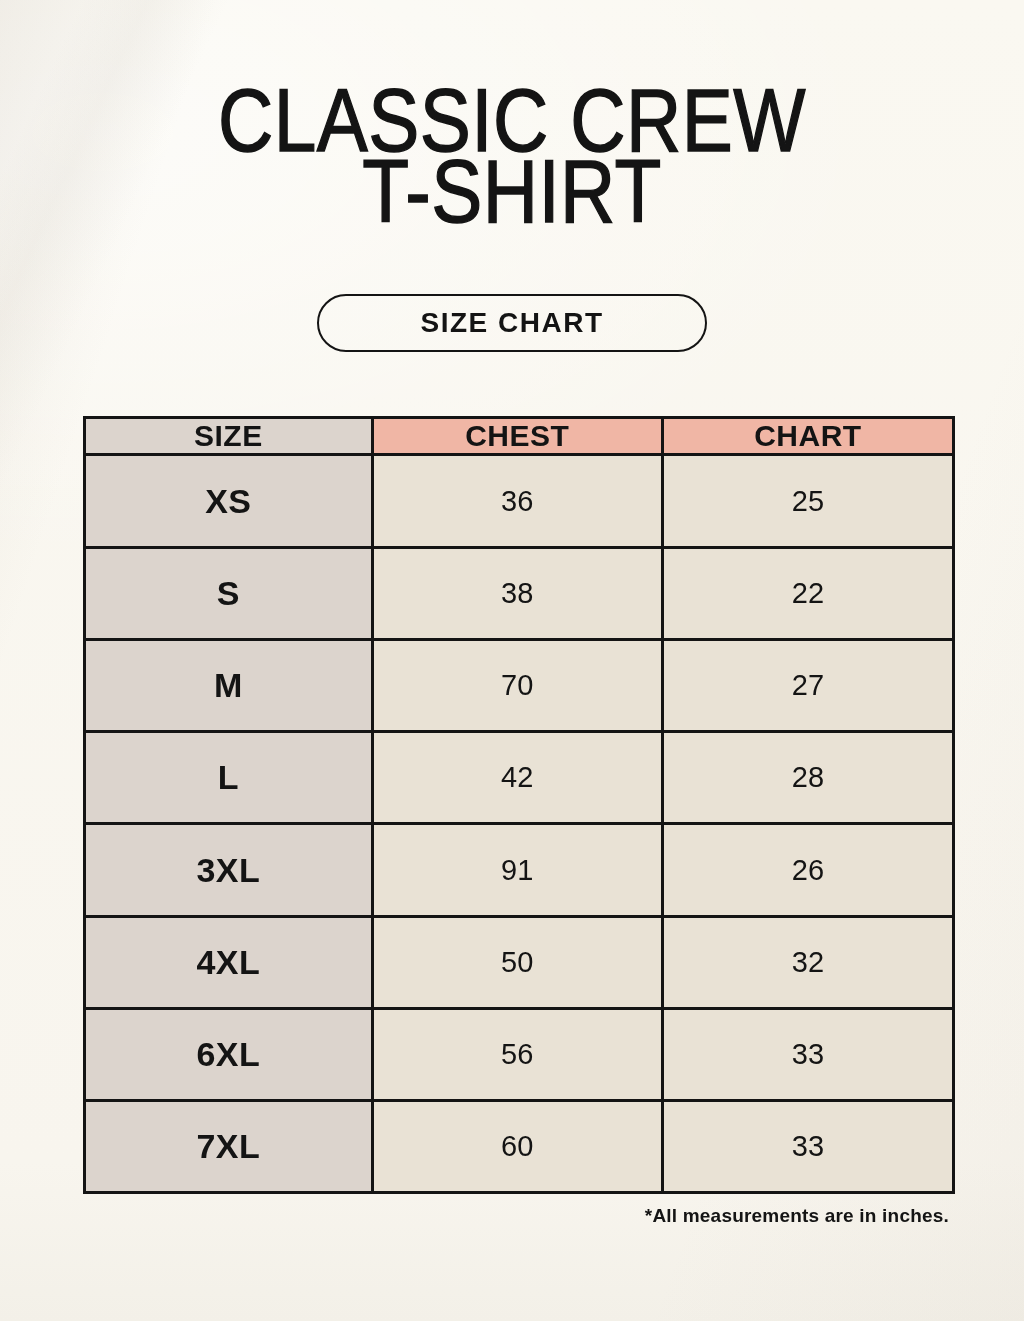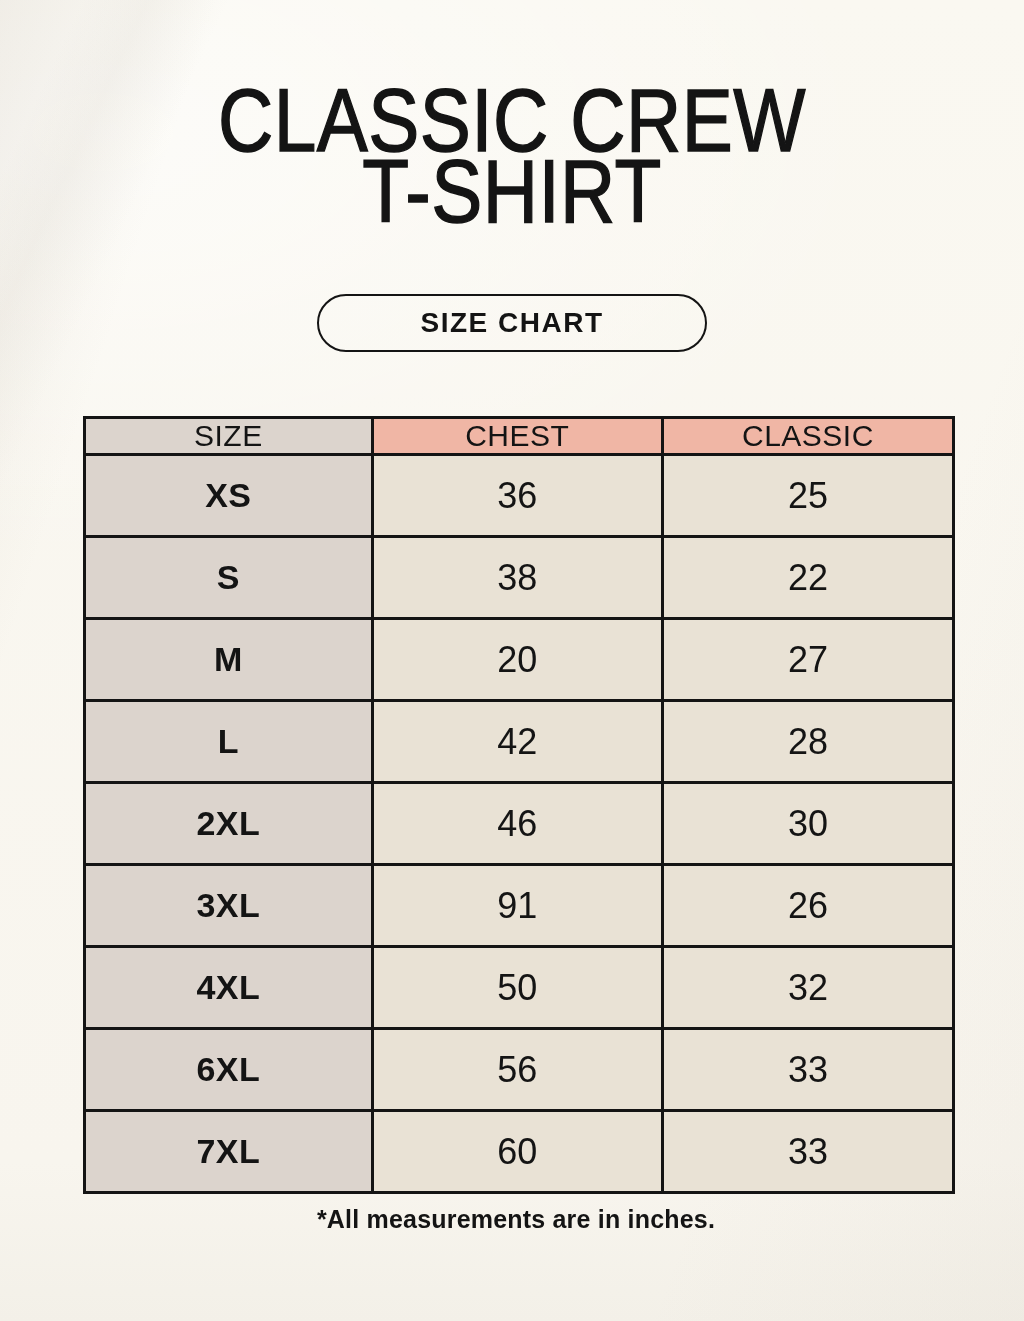--- a/index.html
+++ b/index.html
@@ -70,44 +70,44 @@
     border:3px solid var(--border);
     text-align:center;
     vertical-align:middle;
     padding:0;
   }
   .col-size{width:33.1%;}
   .col-chest{width:33.4%;}
   .col-length{width:33.5%;}
   .size-table th{
     font-size:30px;
-    font-weight:400;
+    font-weight:700;
     letter-spacing:0.5px;
     background:var(--accent-bg);
   }
   .size-table th.size-head{
     background:var(--size-col-bg);
   }
   .size-table td{
-    font-size:36px;
+    font-size:29px;
     font-weight:400;
     background:var(--value-cell-bg);
   }
   .size-table td.size-cell{
     font-size:34px;
     font-weight:700;
     letter-spacing:0.5px;
     background:var(--size-col-bg);
   }
   .footnote{
     width:872px;
     margin:11px 0 8px 83px;
     padding-right:6px;
-    text-align:center;
-    font-size:25px;
+    text-align:right;
+    font-size:19px;
     font-weight:700;
     letter-spacing:0.2px;
     color:var(--text);
   }
 </style>
 </head>
 <body>
 
 <div class="page">
 
@@ -118,48 +118,43 @@
 
   <div class="btn-wrap">
     <button class="size-chart-btn">SIZE CHART</button>
   </div>
 
   <table class="size-table">
     <thead>
       <tr>
         <th class="size-head col-size">SIZE</th>
         <th class="col-chest">CHEST</th>
-        <th class="col-length">CLASSIC</th>
+        <th class="col-length">CHART</th>
       </tr>
     </thead>
     <tbody>
         <tr>
           <td class="size-cell">XS</td>
           <td>36</td>
           <td>25</td>
         </tr>
         <tr>
           <td class="size-cell">S</td>
           <td>38</td>
           <td>22</td>
         </tr>
         <tr>
           <td class="size-cell">M</td>
-          <td>20</td>
+          <td>70</td>
           <td>27</td>
         </tr>
         <tr>
           <td class="size-cell">L</td>
           <td>42</td>
           <td>28</td>
-        </tr>
-        <tr>
-          <td class="size-cell">2XL</td>
-          <td>46</td>
-          <td>30</td>
         </tr>
         <tr>
           <td class="size-cell">3XL</td>
           <td>91</td>
           <td>26</td>
         </tr>
         <tr>
           <td class="size-cell">4XL</td>
           <td>50</td>
           <td>32</td>

